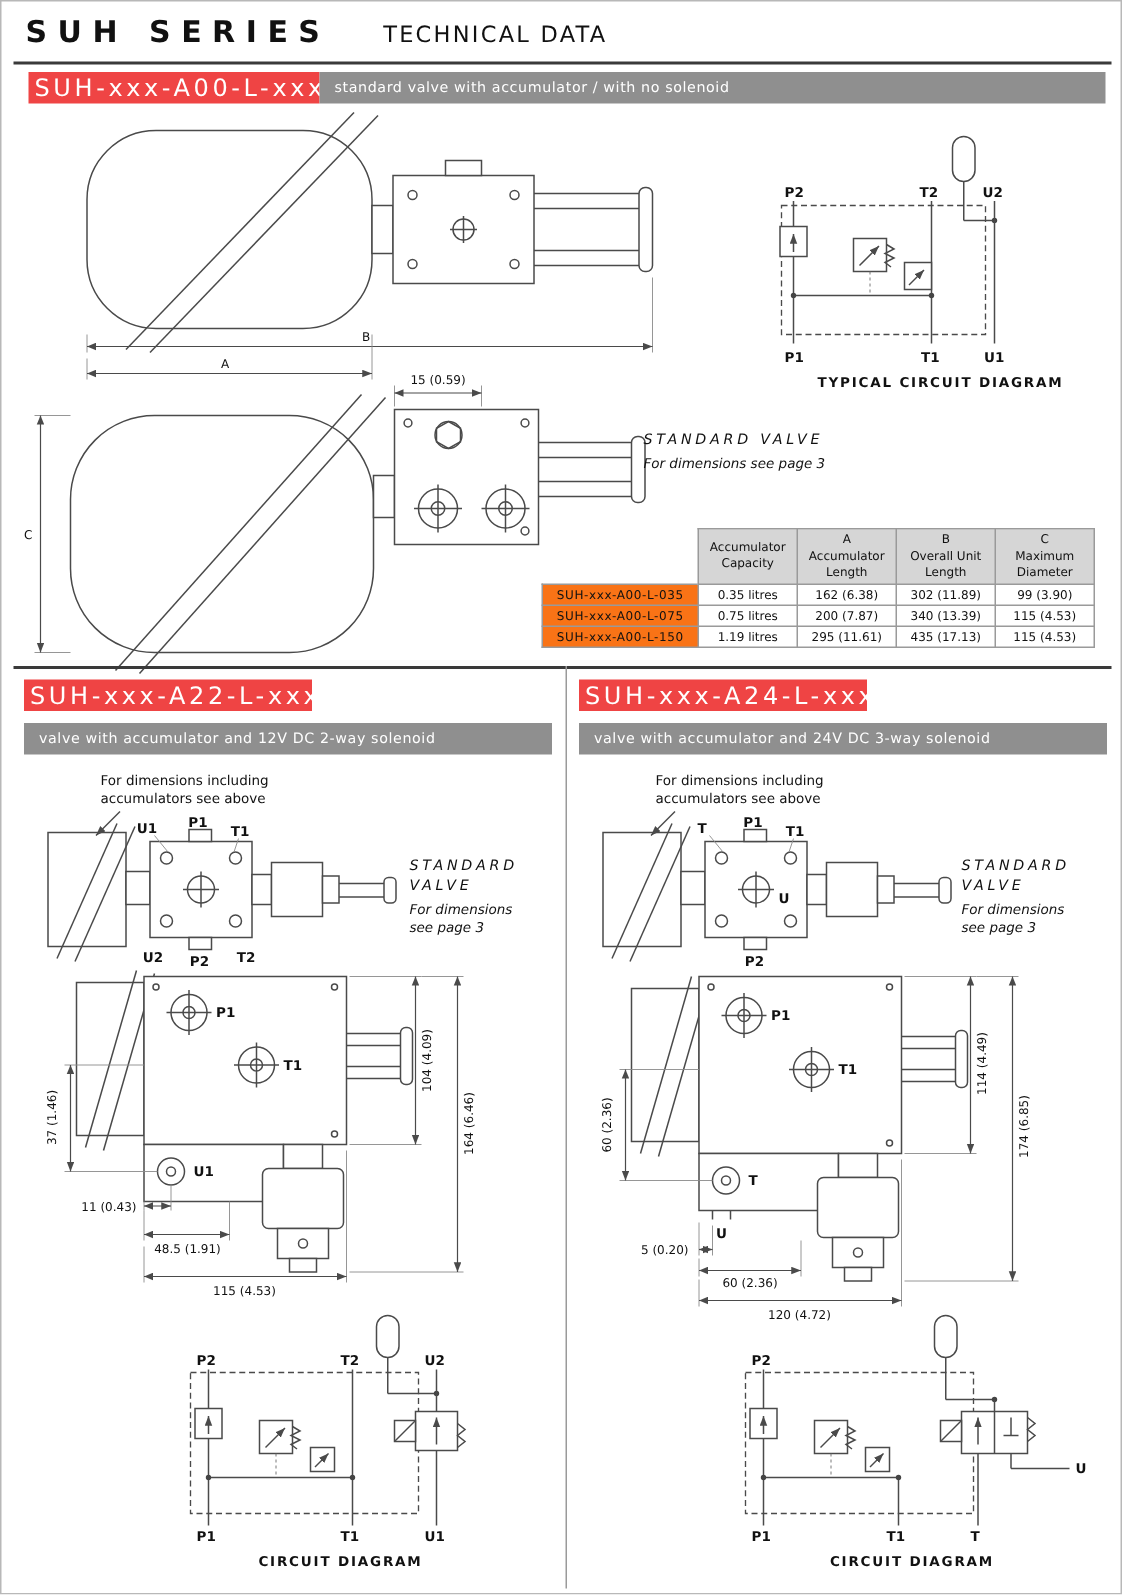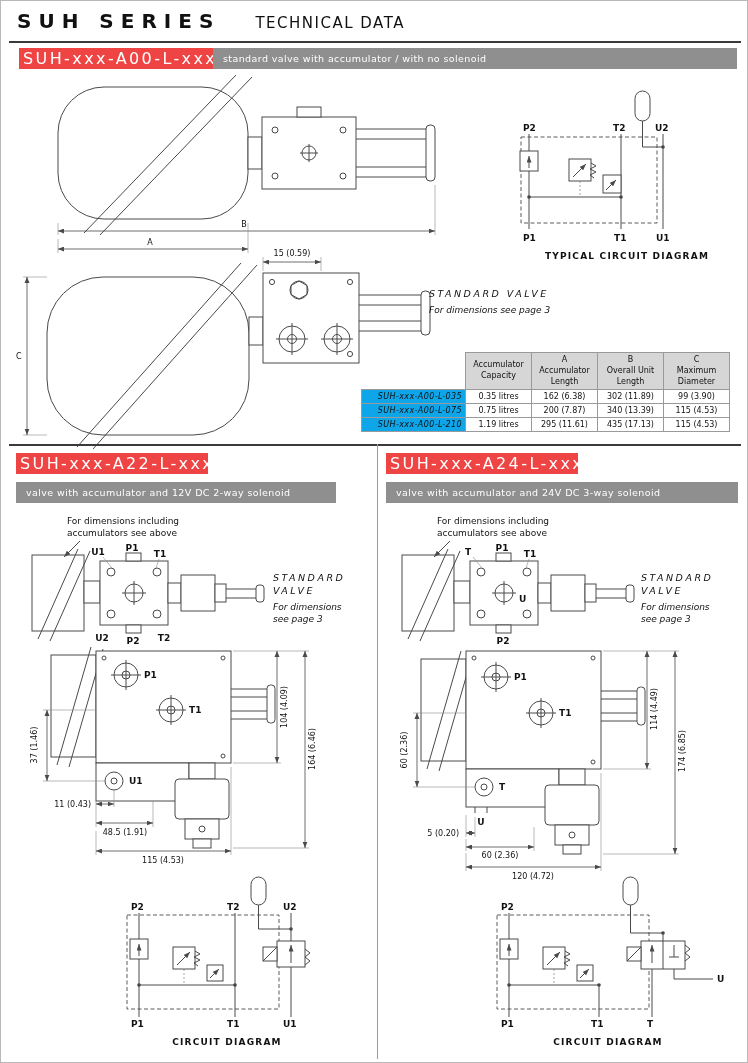--- a/index.html
+++ b/index.html
@@ -19,21 +19,21 @@
   .stdv .t { font-size:9.5px; letter-spacing:2.5px; line-height:13px; }
   .stdv .n { font-size:9px; line-height:12px; }
   .stdv .gap { margin-top:4px; }
   .circ-title { position:absolute; text-align:center; font-size:9px; font-weight:bold; letter-spacing:1.2px; }
   .divider-h { position:absolute; border-top:2px solid #3a3a3a; }
   .divider-v { position:absolute; border-left:1px solid #9a9a9a; }
   .spec { position:absolute; border-collapse:collapse; font-size:8px; color:#111; }
   .spec th, .spec td { border:1px solid #9a9a9a; padding:2px 3px; text-align:center; }
   .spec th { background:#d6d6d6; font-weight:normal; white-space:pre-line; vertical-align:middle; line-height:1.35; width:66px; }
   .spec td { background:#fff; height:13px; }
-  .spec td.model { background:#0ea5e9; text-align:right; letter-spacing:0.4px; width:104px;font-style:italic; }
+  .spec td.model { background:#f97316; text-align:center; letter-spacing:0.4px; width:104px; }
   .spec td.blank { background:#fff; border:none; }
   svg.abs { position:absolute; overflow:visible; }
   .ln  { stroke:#4a4a4a; stroke-width:1; fill:none; }
   .lnf { stroke:#4a4a4a; stroke-width:1; fill:#fff; }
   .dim { stroke:#4a4a4a; stroke-width:0.8; fill:none; }
   .ext { stroke:#8a8a8a; stroke-width:0.6; fill:none; }
   .dsh { stroke:#4a4a4a; stroke-width:0.9; fill:none; stroke-dasharray:4 2.5; }
   .dsh2{ stroke:#6a6a6a; stroke-width:0.6; fill:none; stroke-dasharray:2 2; }
   .dot { fill:#444; stroke:none; }
   svg text { font-family:"DejaVu Sans",sans-serif; fill:#111; stroke:none; }
@@ -219,34 +219,34 @@
       <td>99 (3.90)</td>
     </tr>
     <tr>
       <td class="model">SUH-xxx-A00-L-075</td>
       <td>0.75 litres</td>
       <td>200 (7.87)</td>
       <td>340 (13.39)</td>
       <td>115 (4.53)</td>
     </tr>
     <tr>
-      <td class="model">SUH-xxx-A00-L-210</td>
+      <td class="model">SUH-xxx-A00-L-150</td>
       <td>1.19 litres</td>
       <td>295 (11.61)</td>
       <td>435 (17.13)</td>
       <td>115 (4.53)</td>
     </tr>
   </tbody>
     </table>
 
   <div class="divider-h" style="left:8px;top:443px;width:732px"></div>
   <div class="divider-v" style="left:376px;top:443px;height:615px"></div>
 
   <div class="blackbox" style="left:15px;top:452px;width:192px">SUH-xxx-A22-L-xxx</div>
-  <div class="graybar" style="left:15px;top:481px;width:320px">valve with accumulator and 12V DC 2-way solenoid</div>
+  <div class="graybar" style="left:15px;top:481px;width:352px">valve with accumulator and 12V DC 2-way solenoid</div>
   <div class="note" style="left:66px;top:514px">
     <div>For dimensions including</div>
     <div>accumulators see above</div>
   </div>
 
   <svg class="abs" style="left:25px;top:542px" width="245" height="104" viewBox="0 0 245 104">
     <g>
       <line x1="54" y1="-2" x2="38" y2="14" class="ln" marker-end="url(#ae)"></line>
     </g>
     <g>

